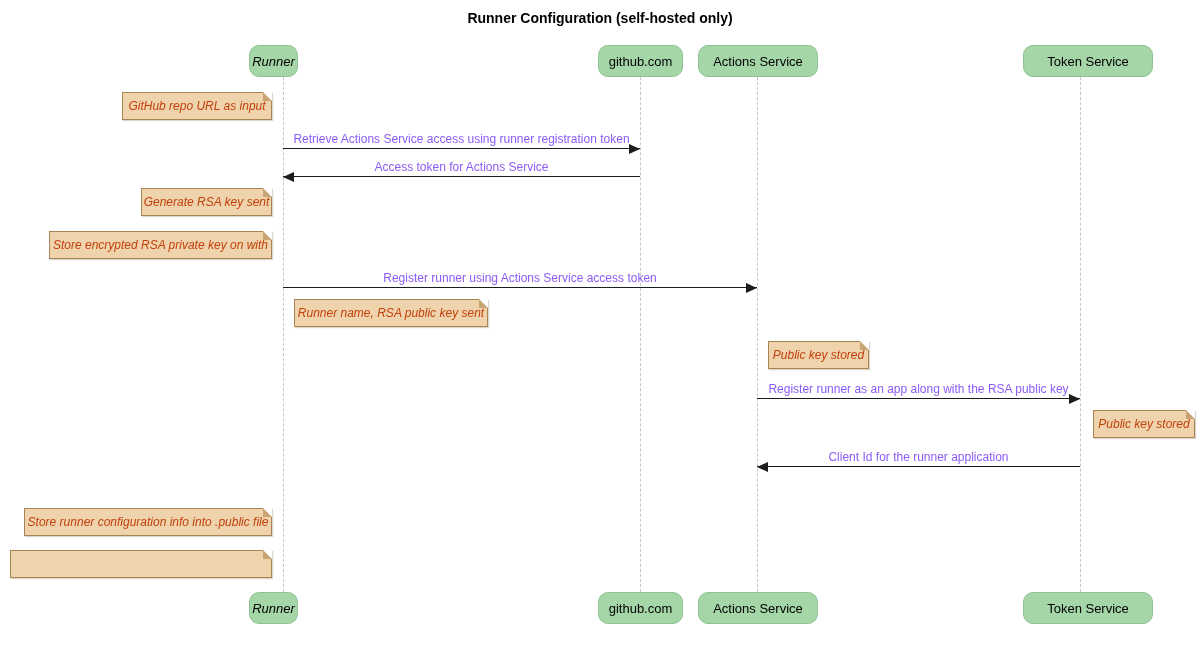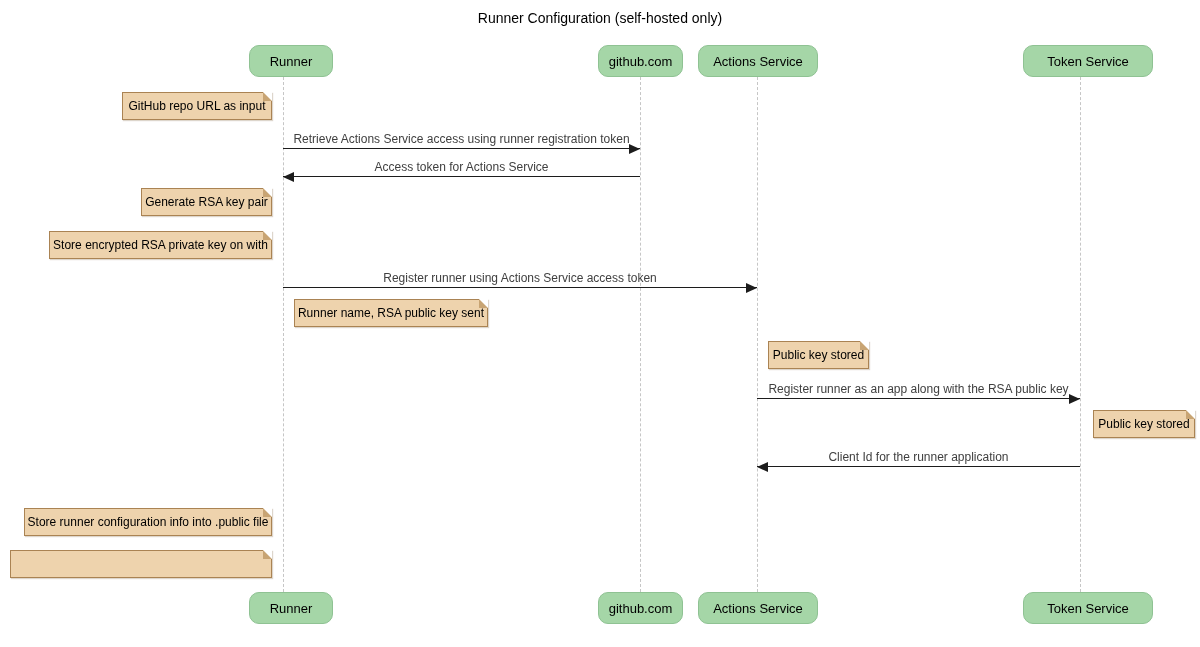--- a/index.html
+++ b/index.html
@@ -13,21 +13,21 @@
     background: #ffffff;
     overflow: hidden;
   }
 
   .diagram-title {
     position: absolute;
     top: 10px; left: 0;
     width: 1200px;
     text-align: center;
     font-size: 14px;
-    font-weight: normal;
+    font-weight: bold;
     color: #000;
   }
 
   
   .lifeline {
     position: absolute;
     top: 77px;
     height: 515px;
     width: 0;
     border-left: 1px dashed #c6c6c6;
@@ -46,38 +46,39 @@
     justify-content: center;
     background: #a5d6a7;
     border: 1px solid #8fc293;
     border-radius: 10px;
     font-size: 13px;
     color: #000;
     white-space: nowrap;
   }
   .row-top    { top: 45px; }
   .row-bottom { top: 592px; }
-  .a-runner  { left: 249px;  width: 84px;  }
+  .a-runner  { left: 249px;  width: 49px; font-style: italic;  }
   .a-github  { left: 598px;  width: 85px;  }
   .a-actions { left: 698px;  width: 120px; }
   .a-token   { left: 1023px; width: 130px; }
 
   
   .note {
     position: absolute;
     height: 28px;
     background: #eed3ad;
     border: 1px solid #aa8353;
     box-shadow: 1px 1px 1px rgba(120, 90, 50, 0.25);
     display: flex;
     align-items: center;
     justify-content: center;
     font-size: 12px;
-    color: #000000;
+    color: #c2410c;
     white-space: nowrap;
+    font-style: italic;
   }
   .note .fold {
     position: absolute;
     top: -1px; right: -1px;
     width: 0; height: 0;
     border-style: solid;
     border-width: 0 9px 9px 0;
     border-color: #ffffff #ffffff #c8a473 #c8a473;
   }
   .n1 { top: 92px;  left: 122px;  width: 150px; }
@@ -86,21 +87,21 @@
   .n4 { top: 299px; left: 294px;  width: 194px; justify-content: center; }
   .n5 { top: 341px; left: 768px;  width: 101px; }
   .n6 { top: 410px; left: 1093px; width: 102px; }
   .n7 { top: 508px; left: 24px;   width: 248px; }
   .n8 { top: 550px; left: 10px;   width: 262px; }
 
   
   .msg { position: absolute; }
   .msg .msg-label {
     font-size: 12px;
-    color: #404040;
+    color: #8b5cf6;
     text-align: center;
     white-space: nowrap;
     padding-bottom: 2px;
     line-height: 14px;
   }
   .msg .msg-line {
     position: relative;
     height: 0;
     border-top: 1px solid #1c1c1c;
   }
@@ -171,21 +172,21 @@
     <div class="msg-label">Client Id for the runner application</div>
     <div class="msg-line"></div>
   </div>
 
   <div class="note n1">
     <span class="fold"></span>
     <span class="note-text">GitHub repo URL as input</span>
   </div>
   <div class="note n2">
     <span class="fold"></span>
-    <span class="note-text">Generate RSA key pair</span>
+    <span class="note-text">Generate RSA key sent</span>
   </div>
   <div class="note n3">
     <span class="fold"></span>
     <span class="note-text">Store encrypted RSA private key on with</span>
   </div>
   <div class="note n4">
     <span class="fold"></span>
     <span class="note-text">Runner name, RSA public key sent</span>
   </div>
   <div class="note n5">

